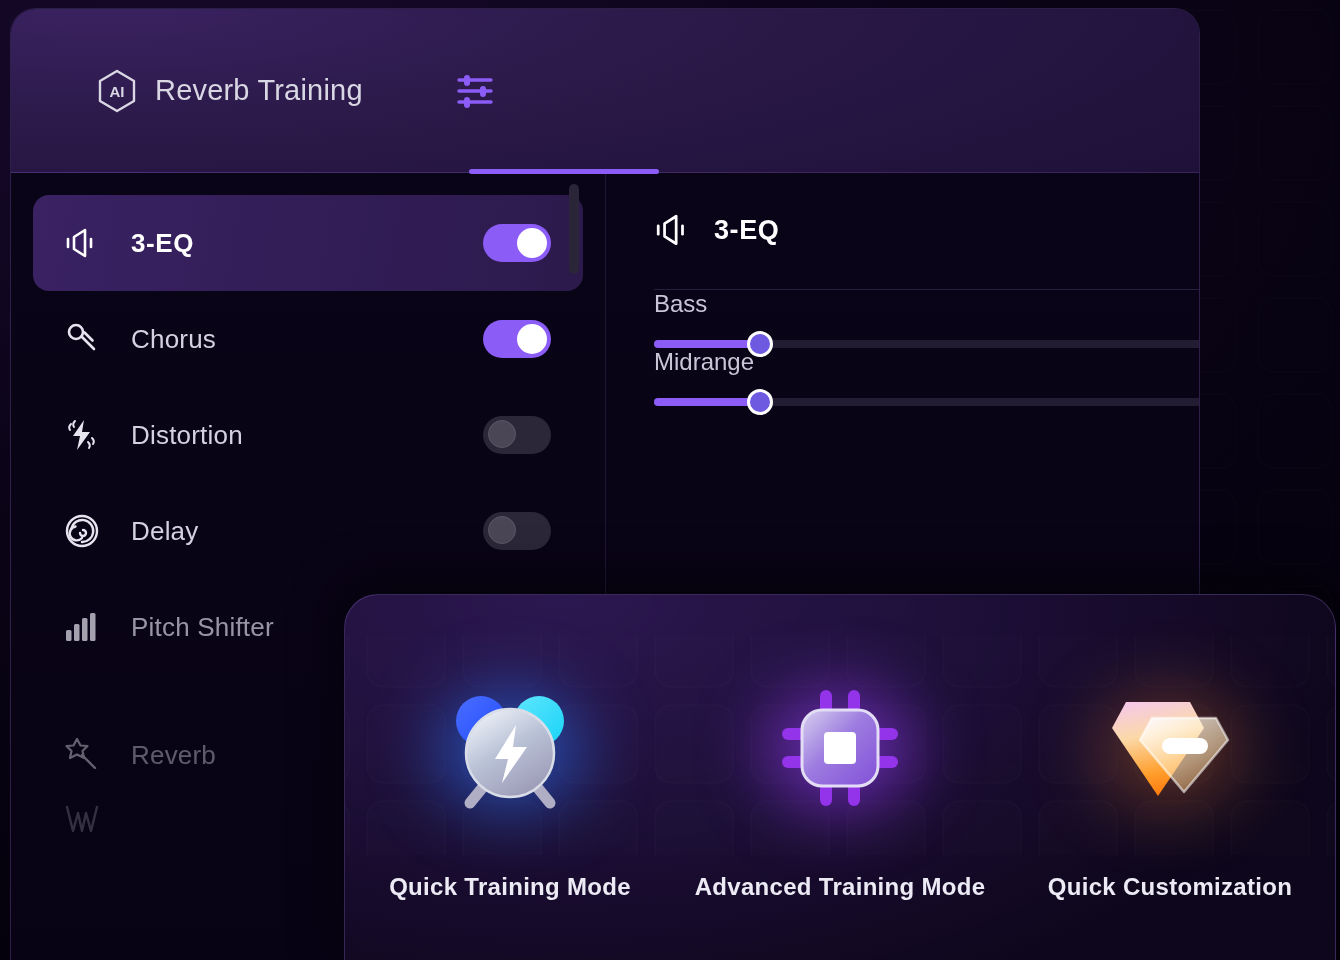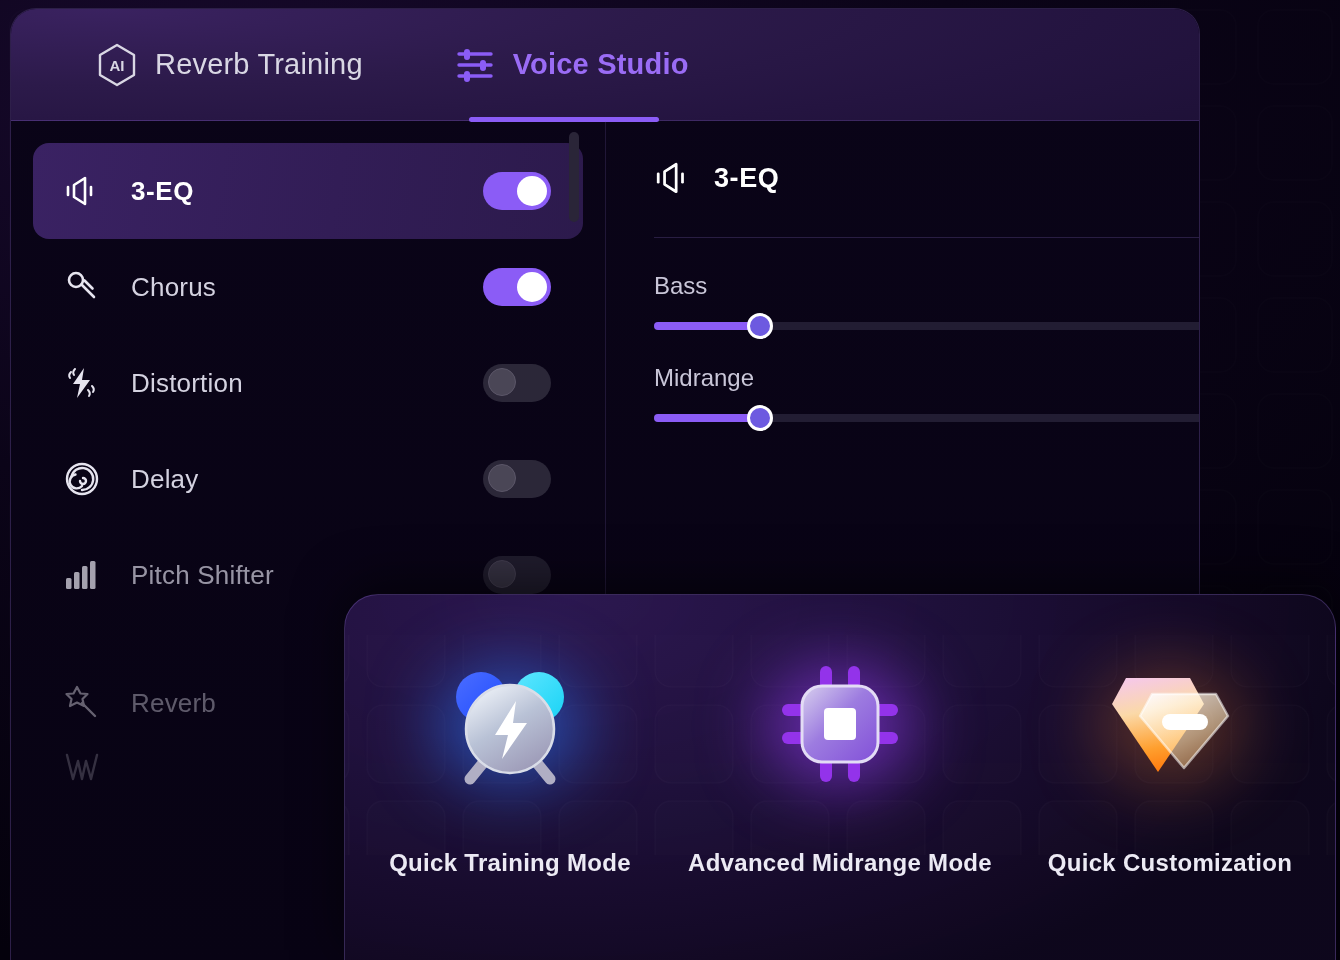--- a/index.html
+++ b/index.html
@@ -36,21 +36,21 @@
     height: 960px;
     border-radius: 26px 26px 0 0;
     border: 1px solid rgba(140, 105, 205, .28);
     border-bottom: none;
     overflow: hidden;
     background: linear-gradient(180deg, #0a0418 0%, #080314 100%);
   }
 
   .window-header {
     position: relative;
-    height: 112px;
+    height: 164px;
     background:
       radial-gradient(120% 180% at 8% 0%, #3a2260 0%, #2c1a4a 38%, #241440 70%, #1d1036 100%);
     border-bottom: 1px solid rgba(130, 100, 195, .22);
     display: flex;
     align-items: center;
     padding-left: 86px;
     gap: 92px;
   }
 
   .tab {
@@ -199,21 +199,21 @@
     width: 620px;
     white-space: nowrap;
   }
   .detail-divider {
     margin-top: 38px;
     width: 560px;
     height: 1px;
     background: rgba(130, 105, 190, .26);
   }
 
-  .slider-block { margin-top: 34px; width: 560px; }
+  .slider-block { width: 560px; }
   .slider-label {
     font-size: 24px;
     color: #c9c6d8;
     margin-bottom: 22px;
   }
   .slider-track {
     position: relative;
     height: 8px;
     border-radius: 4px;
     background: #221d33;
@@ -253,21 +253,21 @@
       #0a0416;
     overflow: hidden;
     box-shadow: 0 -10px 50px rgba(0,0,0,.55);
   }
   .modes-grid-bg { position: absolute; inset: 0; opacity: .55; pointer-events: none; }
 
   .modes-row {
     position: relative;
     display: flex;
     height: 100%;
-    padding-top: 46px;
+    padding-top: 70px;
   }
   .mode-item {
     flex: 1;
     display: flex;
     flex-direction: column;
     align-items: center;
     cursor: pointer;
   }
   .mode-icon-wrap {
     width: 190px;
@@ -334,21 +334,20 @@
               <line x1="4" y1="20" x2="36" y2="20"></line>
               <line x1="4" y1="31" x2="36" y2="31"></line>
             </g>
             <g fill="#8b5cf6">
               <rect x="9" y="4" width="6" height="11" rx="3"></rect>
               <rect x="25" y="15" width="6" height="11" rx="3"></rect>
               <rect x="9" y="26" width="6" height="11" rx="3"></rect>
             </g>
           </svg>
         </span>
-        <span class="tab-label">Voice Studio</span>
       </div>
 
       <div class="tab-underline"></div>
     </div>
 
     <div class="window-body">
 
       <div class="effects-pane">
 
         <div class="effect-row selected">
@@ -562,21 +561,21 @@
                 <rect x="6" y="44" width="30" height="12" rx="6"></rect>
                 <rect x="6" y="72" width="30" height="12" rx="6"></rect>
                 <rect x="92" y="44" width="30" height="12" rx="6"></rect>
                 <rect x="92" y="72" width="30" height="12" rx="6"></rect>
               </g>
               <rect x="26" y="26" width="76" height="76" rx="20" fill="url(#chipBody)" stroke="#e3dcf5" stroke-width="3"></rect>
               <rect x="48" y="48" width="32" height="32" rx="4" fill="#ffffff"></rect>
             </svg>
           </span>
         </div>
-        <div class="mode-label">Advanced Midrange Mode</div>
+        <div class="mode-label">Advanced Training Mode</div>
       </div>
 
       <div class="mode-item">
         <div class="mode-icon-wrap">
           <div class="glow glow-orange"></div>
           <span>
             <svg class="mode-svg" width="132" height="120" viewBox="0 0 132 120">
               <defs>
                 <linearGradient id="gemA" x1="0.3" y1="0" x2="0.5" y2="1">
                   <stop offset="0%" stop-color="#f6c9e6"></stop>

